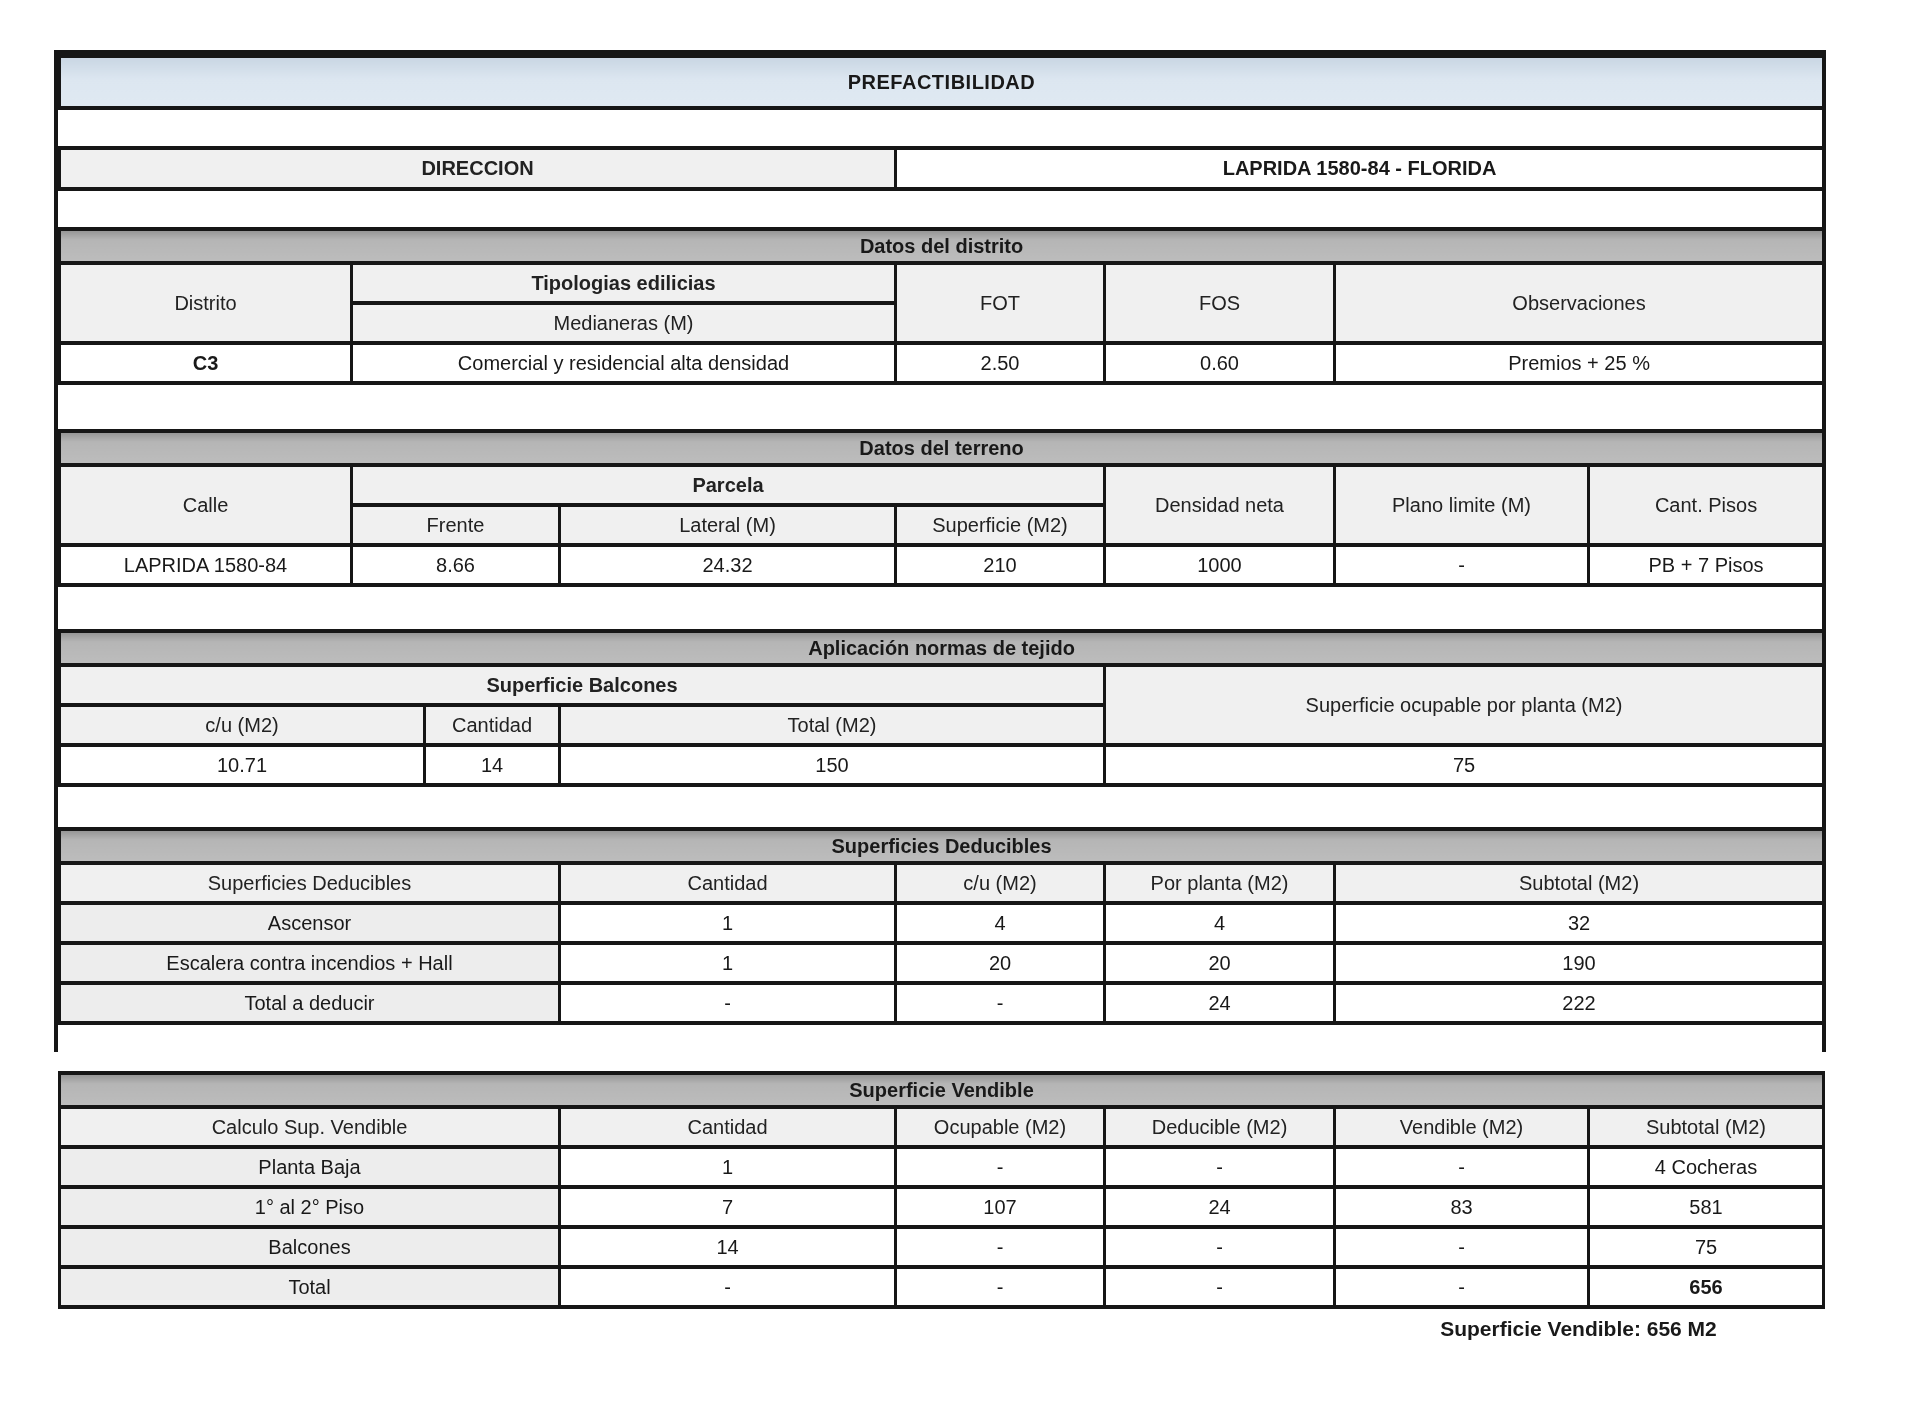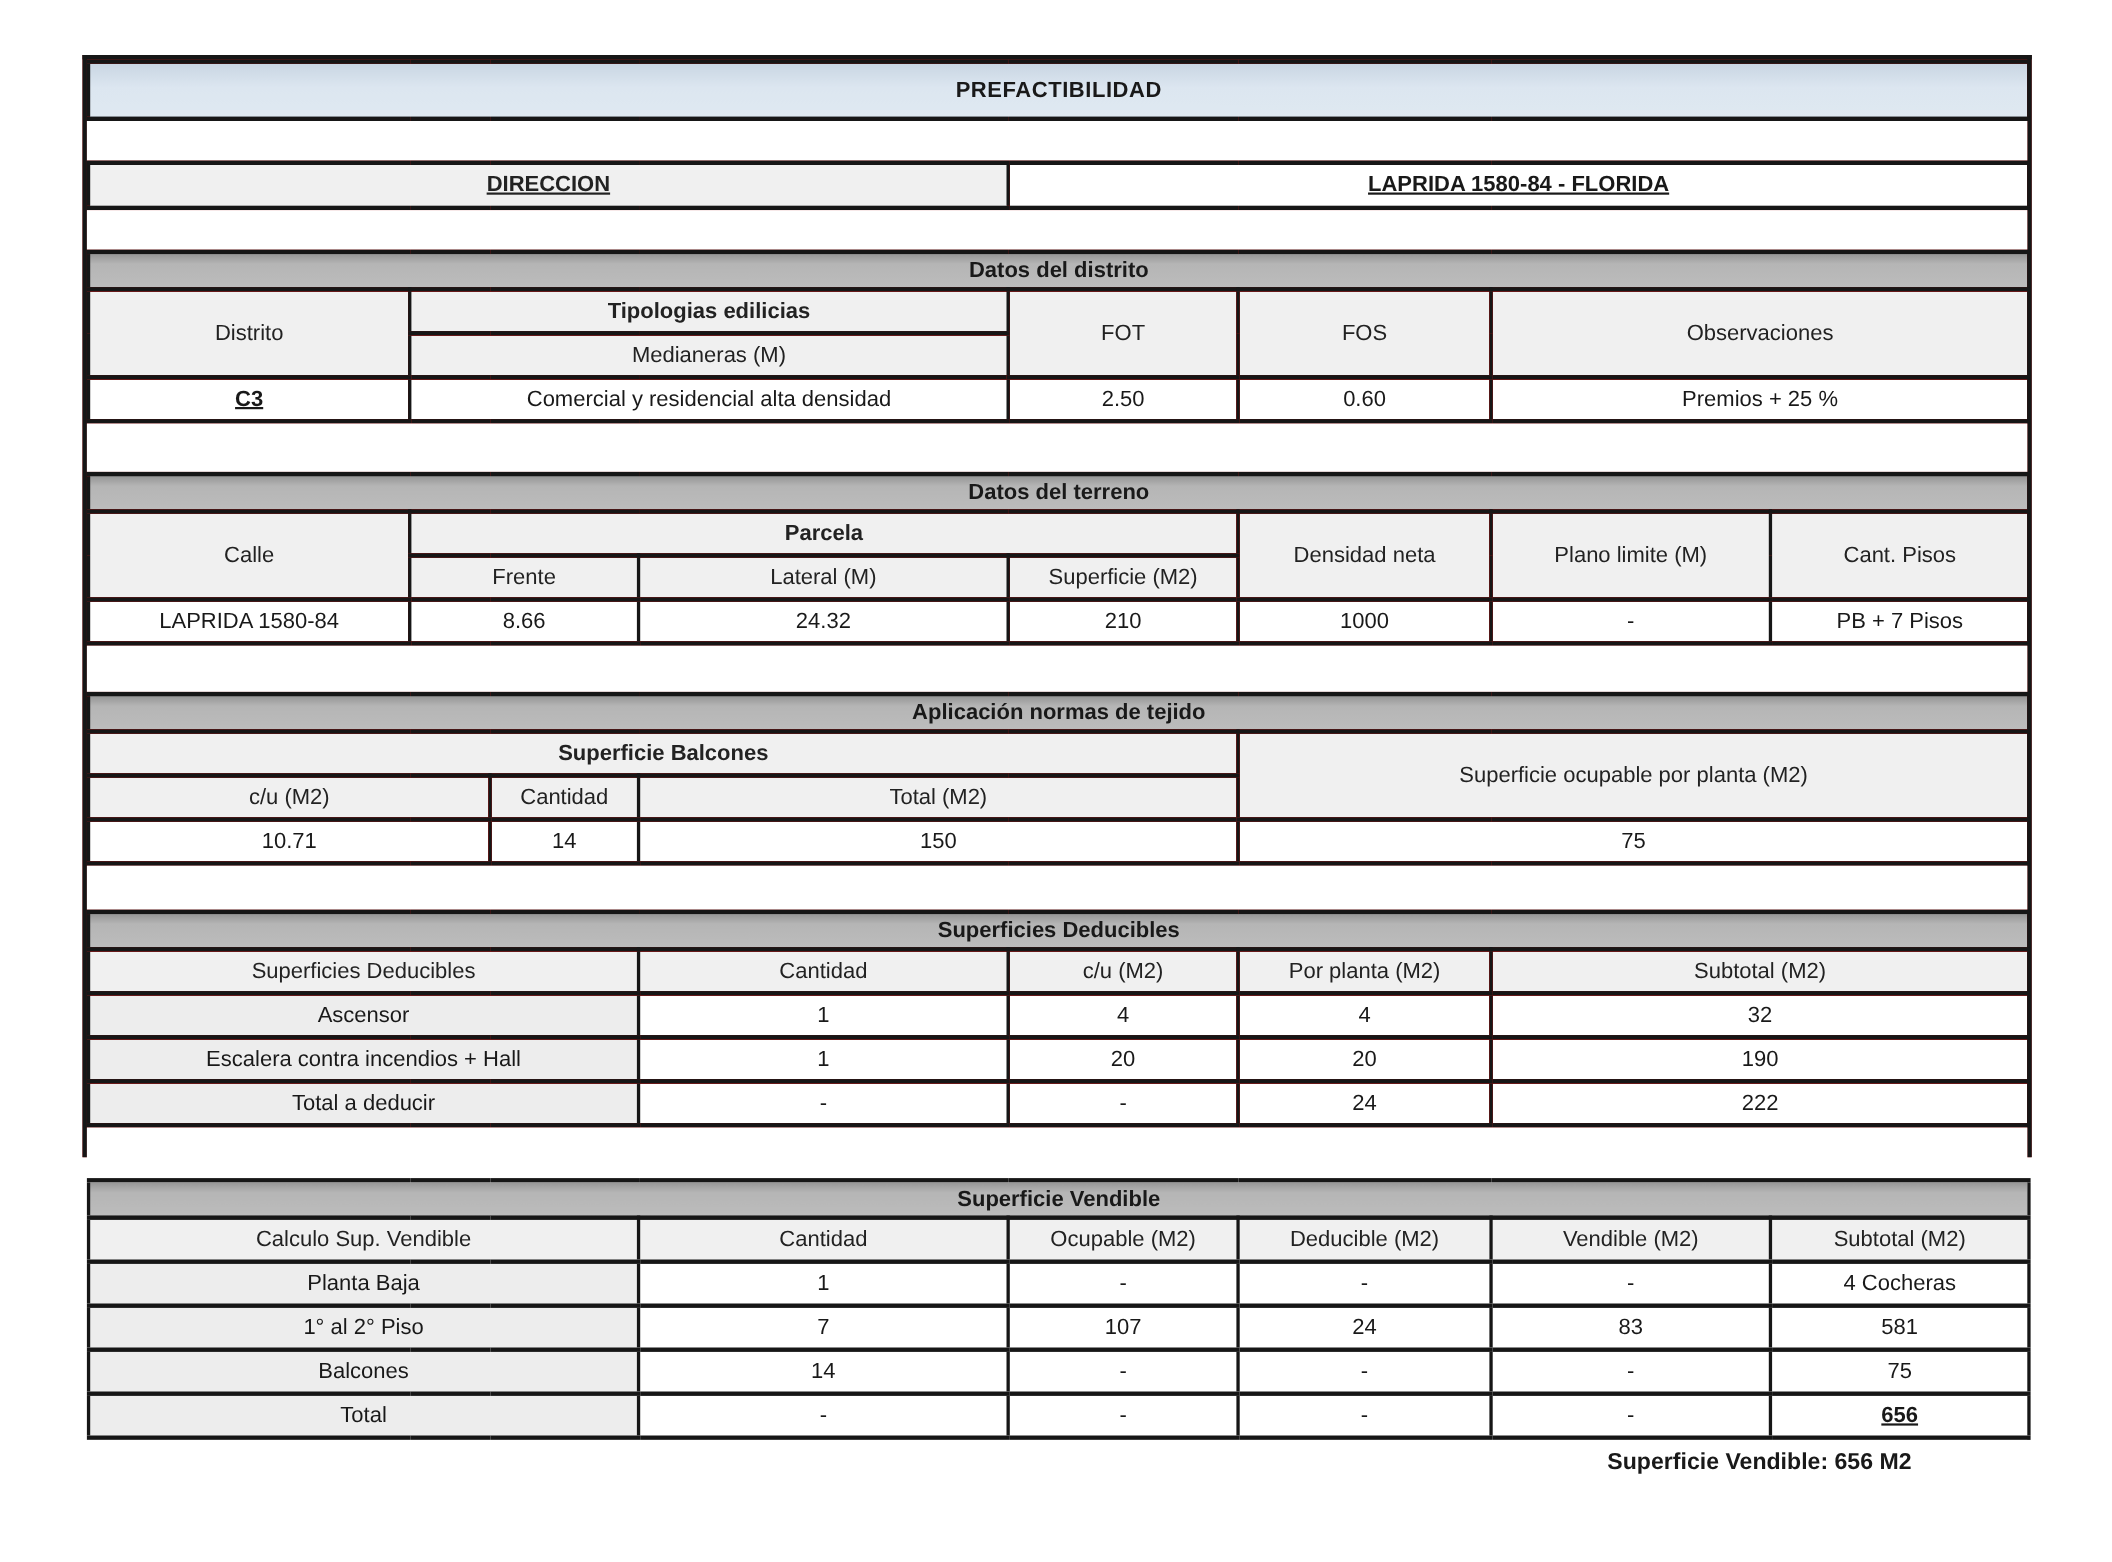--- a/index.html
+++ b/index.html
@@ -1,32 +1,32 @@
 <!DOCTYPE html>
 <html><head>
 <meta charset="utf-8">
 <style>
   html,body{margin:0;padding:0;background:#ffffff;}
   body{width:1920px;height:1420px;position:relative;overflow:hidden;
        font-family:"Liberation Sans",sans-serif;color:#191919;}
-  .sheet{position:absolute;left:75px;top:50px;width:1772px;height:1002px;
+  .sheet{position:absolute;left:54px;top:50px;width:1772px;height:1002px;
          border:4px solid #161616;border-bottom:none;box-sizing:border-box;
-         background:#b91c1c;position:absolute;}
+         background:#1d4ed8;position:absolute;}
   table.tbl{border-collapse:collapse;table-layout:fixed;width:1764px;}
   table.tbl td{border:3px solid #161616;border-top-width:4px;border-bottom-width:4px;
        text-align:center;vertical-align:middle;font-size:20px;line-height:1.15;
        padding:1px 4px;overflow:hidden;white-space:nowrap;}
   td.title{height:46px;font-size:24px;font-weight:bold;letter-spacing:.5px;
        background:linear-gradient(180deg,#c9d6e3 0%,#dce6f0 45%,#dfe9f1 100%);}
   td.bar{height:28px;font-weight:bold;
        background:linear-gradient(180deg,#969696 0%,#b5b5b5 30%,#bcbcbc 100%);}
   td.hdr{height:34px;background:#f0f0f0;color:#222222;}
   td.lbl{height:34px;background:#ededed;}
   td.val{height:34px;background:#ffffff;}
-  td.bold{font-weight:bold;text-decoration:underline;}
+  td.bold{font-weight:bold;}
   tr.info td{height:35px;}
   td.split-top{border-bottom:3px solid #474747;font-weight:bold;}
   td.split-bot{border-top:3px solid #474747;}
   .spacer{background:#ffffff;}
   .sp-a{height:36px;} .sp-b{height:36px;} .sp-c{height:44px;}
   .sp-d{height:42px;} .sp-e{height:40px;} .sp-f{height:46px;}
   .bottom-area{position:relative;height:108px;background:#ffffff;}
   .summary{position:absolute;left:1277px;top:8px;width:487px;text-align:center;
        font-weight:bold;font-size:21px;}
   .summary div{margin-bottom:17px;}

